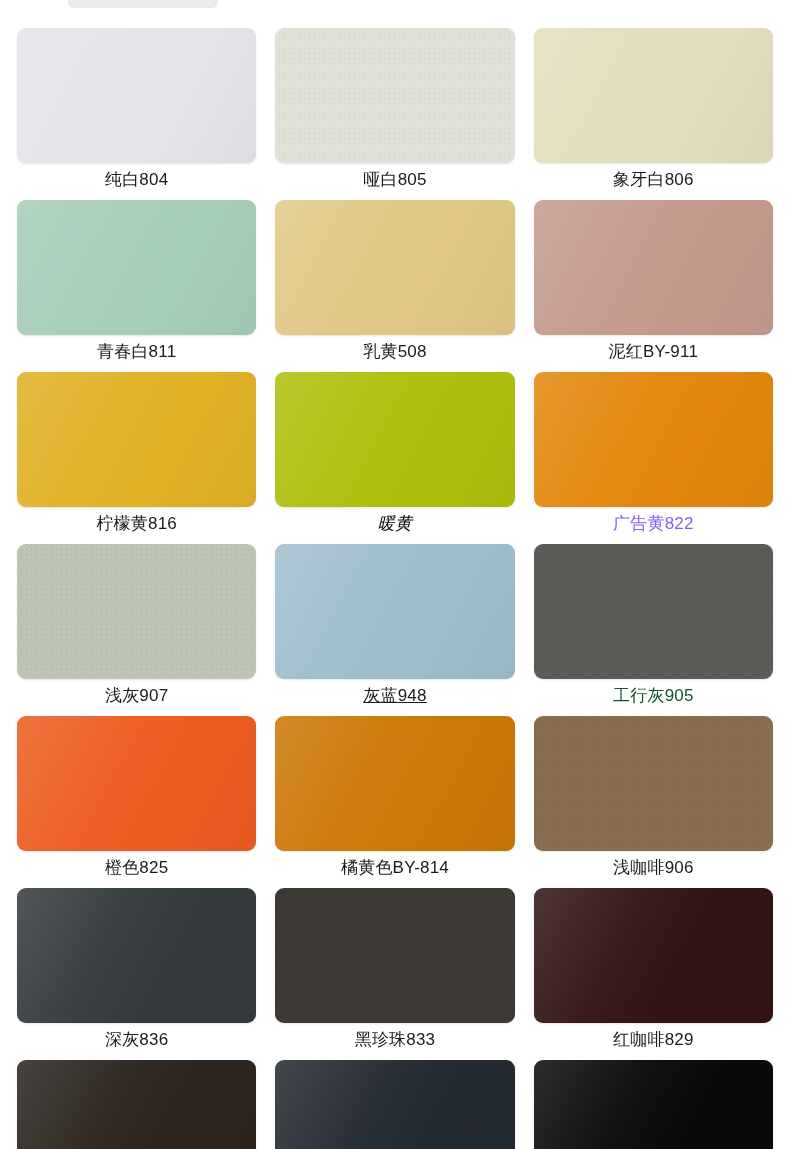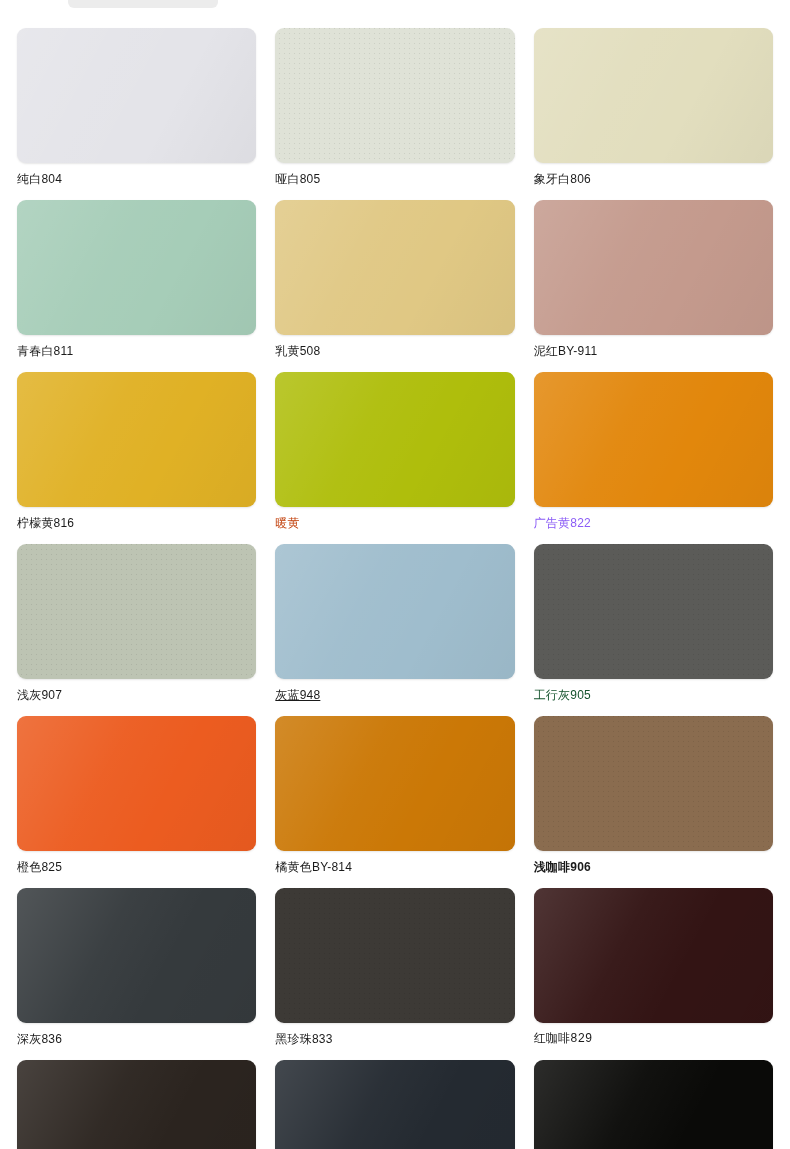--- a/index.html
+++ b/index.html
@@ -76,21 +76,22 @@
     inset: 0;
     background: linear-gradient(118deg,
                 rgba(255,255,255,0.14) 0%,
                 rgba(255,255,255,0.03) 38%,
                 rgba(255,255,255,0.00) 62%,
                 rgba(0,0,0,0.035) 100%);
     pointer-events: none;
   }
 
   .swatch-label {
-    font-size: 12px;
+    text-align: center;
+    font-size: 17px;
     line-height: 25px;
     color: #1b1b1b;
     letter-spacing: 0.2px;
     padding: 4px 0 8px 0;
     white-space: nowrap;
   }
 </style>
 </head>
 <body style="background: rgb(255, 255, 255);">
 
@@ -121,21 +122,21 @@
       <div class="swatch-cell">
         <div class="swatch-chip sheen" style="background: rgb(196, 154, 141);"></div>
         <div class="swatch-label" style="color: rgb(27, 27, 27);">泥红BY-911</div>
       </div>
       <div class="swatch-cell">
         <div class="swatch-chip sheen" style="background: rgb(224, 177, 37);"></div>
         <div class="swatch-label" style="color: rgb(27, 27, 27);">柠檬黄816</div>
       </div>
       <div class="swatch-cell">
         <div class="swatch-chip sheen" style="background: rgb(175, 190, 12);"></div>
-        <div class="swatch-label" style="color: #c2410c;">暖黄</div>
+        <div class="swatch-label" style="color: #000000; font-style: italic;">暖黄</div>
       </div>
       <div class="swatch-cell">
         <div class="swatch-chip sheen" style="background: rgb(226, 135, 12);"></div>
         <div class="swatch-label" style="color: #8b5cf6;">广告黄822</div>
       </div>
       <div class="swatch-cell">
         <div class="swatch-chip textured" style="background: rgb(189, 196, 179);"></div>
         <div class="swatch-label" style="color: rgb(27, 27, 27);">浅灰907</div>
       </div>
       <div class="swatch-cell">
@@ -149,33 +150,33 @@
       <div class="swatch-cell">
         <div class="swatch-chip sheen" style="background: rgb(236, 92, 32);"></div>
         <div class="swatch-label" style="color: rgb(27, 27, 27);">橙色825</div>
       </div>
       <div class="swatch-cell">
         <div class="swatch-chip sheen" style="background: rgb(203, 120, 6);"></div>
         <div class="swatch-label" style="color: rgb(27, 27, 27);">橘黄色BY-814</div>
       </div>
       <div class="swatch-cell">
         <div class="swatch-chip textured" style="background: rgb(138, 108, 79);"></div>
-        <div class="swatch-label" style="color: rgb(27, 27, 27); font-weight: bold;">浅咖啡906</div>
+        <div class="swatch-label" style="color: rgb(27, 27, 27);">浅咖啡906</div>
       </div>
       <div class="swatch-cell">
         <div class="swatch-chip sheen" style="background: rgb(53, 58, 61);"></div>
         <div class="swatch-label" style="color: rgb(27, 27, 27);">深灰836</div>
       </div>
       <div class="swatch-cell">
         <div class="swatch-chip textured" style="background: rgb(61, 58, 54);"></div>
         <div class="swatch-label" style="color: rgb(27, 27, 27);">黑珍珠833</div>
       </div>
       <div class="swatch-cell">
         <div class="swatch-chip sheen" style="background: rgb(51, 20, 20);"></div>
-        <div class="swatch-label" style="color: rgb(27, 27, 27); font-family: Liberation Mono, monospace;">红咖啡829</div>
+        <div class="swatch-label" style="color: rgb(27, 27, 27);">红咖啡829</div>
       </div>
       <div class="swatch-cell">
         <div class="swatch-chip sheen" style="background: rgb(43, 36, 31);"></div>
       </div>
       <div class="swatch-cell">
         <div class="swatch-chip sheen" style="background: rgb(36, 42, 49);"></div>
       </div>
       <div class="swatch-cell">
         <div class="swatch-chip sheen" style="background: rgb(10, 10, 8);"></div>
       </div>

